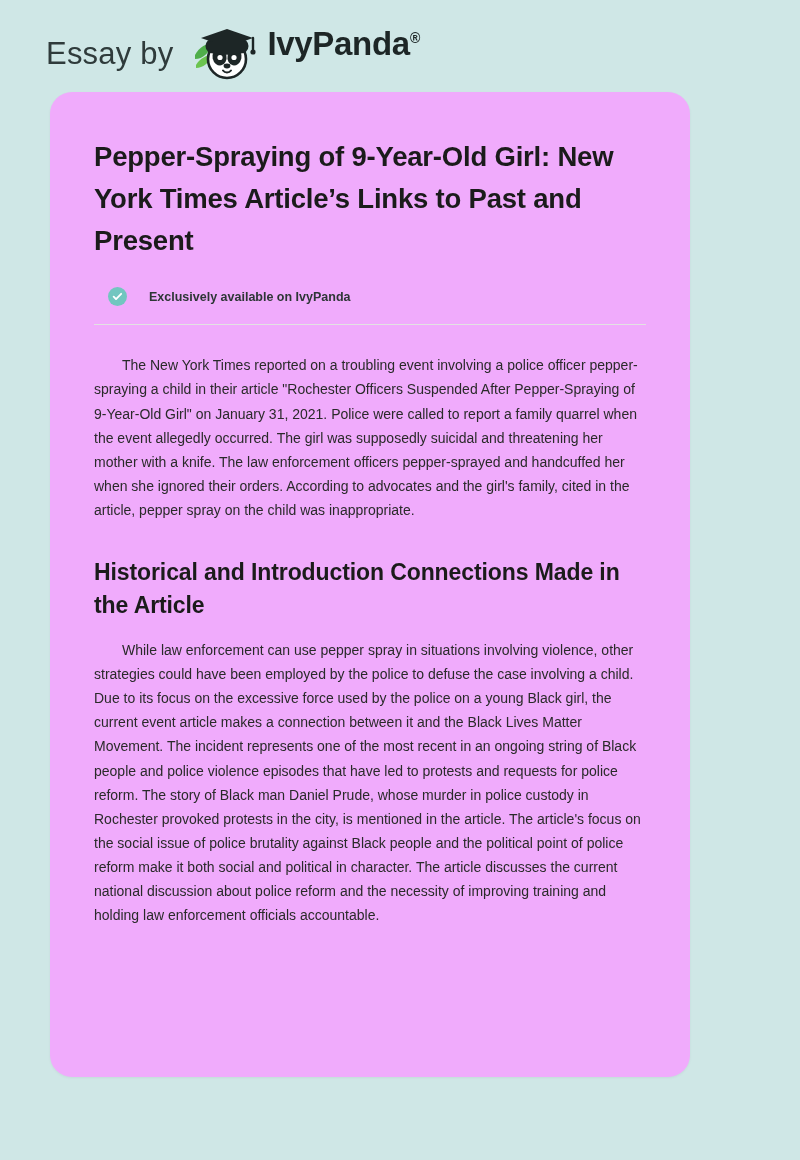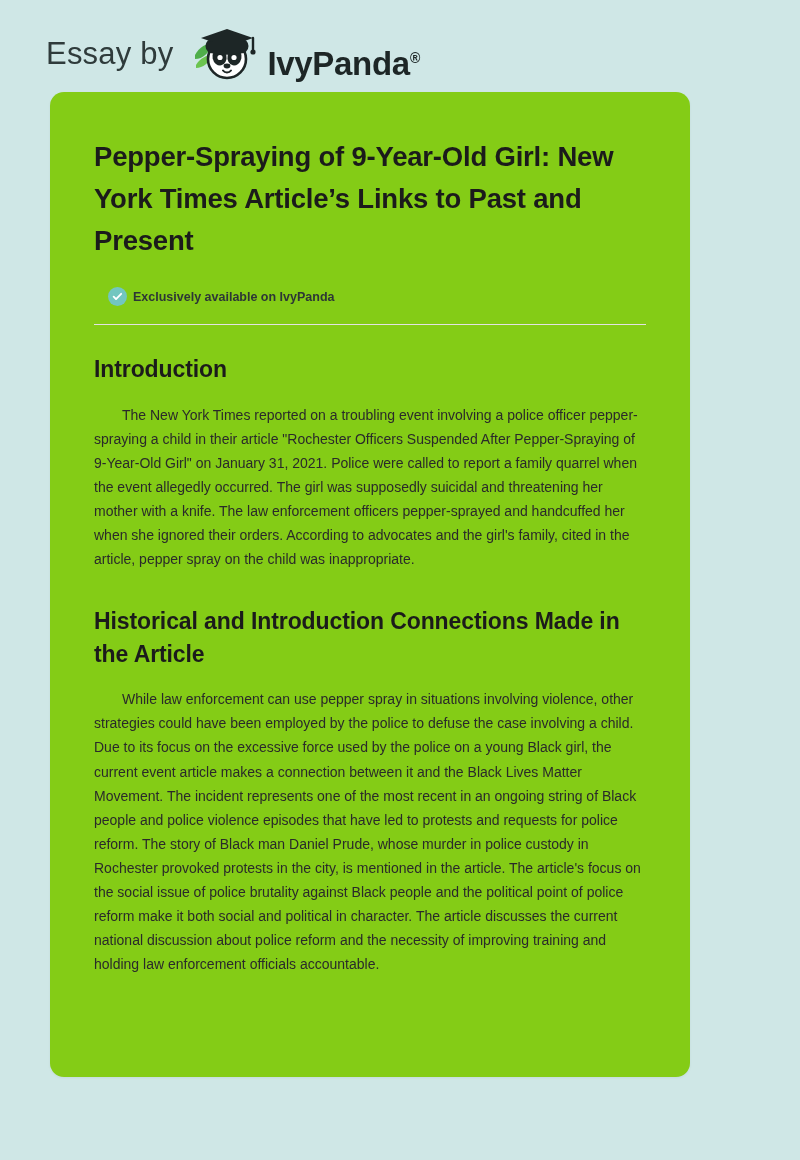--- a/index.html
+++ b/index.html
@@ -29,21 +29,21 @@
     box-sizing: border-box;
   }
   .brand-essay {
     font-size: 31px;
     color: #2f3b3b;
     font-weight: 400;
     letter-spacing: 0.2px;
   }
   .brand-logo {
     display: flex;
-    align-items: flex-end;
+    align-items: flex-start;
     gap: 6px;
     margin-left: 4px;
   }
   .panda-mark {
     position: relative;
     width: 74px;
     height: 58px;
     flex: 0 0 auto;
   }
   .brand-name {
@@ -53,40 +53,40 @@
     letter-spacing: -0.3px;
     position: relative;
   }
   .brand-name .reg {
     font-size: 14px;
     vertical-align: super;
     font-weight: bold;
   }
   
   .card {
-    background: #84cc16;
+    background: #f0abfc;
     margin: 22px 50px 0 50px;
-    border-radius: 14px;
+    border-radius: 22px;
     padding: 44px 44px 60px 44px;
     box-sizing: border-box;
     min-height: 985px;
     box-shadow: 0 1px 3px rgba(0,0,0,0.05);
   }
   h1.doc-title {
     font-size: 27.5px;
     line-height: 1.52;
     margin: 0 0 26px 0;
     color: #1b1b1b;
     font-weight: bold;
     letter-spacing: -0.2px;
   }
   .exclusive {
     display: flex;
     align-items: center;
-    gap: 6px;
+    gap: 22px;
     margin: 0 0 18px 14px;
   }
   .check-badge {
     width: 19px;
     height: 19px;
     border-radius: 50%;
     background: #72c6c0;
     display: flex;
     align-items: center;
     justify-content: center;
@@ -168,20 +168,19 @@
       <span class="check-badge">
         <svg width="11" height="11" viewBox="0 0 12 12" xmlns="http://www.w3.org/2000/svg">
           <path d="M1.8 6.2 L4.4 8.8 L10 3.1" stroke="#ffffff" stroke-width="2" fill="none" stroke-linecap="round" stroke-linejoin="round"></path>
         </svg>
       </span>
       <span class="exclusive-text">Exclusively available on IvyPanda</span>
     </div>
 
     <hr class="divider">
 
-    <h2 class="section-title">Introduction</h2>
     <p class="body-text">The New York Times reported on a troubling event involving a police officer pepper-spraying a child in their article "Rochester Officers Suspended After Pepper-Spraying of 9-Year-Old Girl" on January 31, 2021. Police were called to report a family quarrel when the event allegedly occurred. The girl was supposedly suicidal and threatening her mother with a knife. The law enforcement officers pepper-sprayed and handcuffed her when she ignored their orders. According to advocates and the girl's family, cited in the article, pepper spray on the child was inappropriate.</p>
 
     <h2 class="section-title spaced">Historical and Introduction Connections Made in the Article</h2>
     <p class="body-text">While law enforcement can use pepper spray in situations involving violence, other strategies could have been employed by the police to defuse the case involving a child. Due to its focus on the excessive force used by the police on a young Black girl, the current event article makes a connection between it and the Black Lives Matter Movement. The incident represents one of the most recent in an ongoing string of Black people and police violence episodes that have led to protests and requests for police reform. The story of Black man Daniel Prude, whose murder in police custody in Rochester provoked protests in the city, is mentioned in the article. The article's focus on the social issue of police brutality against Black people and the political point of police reform make it both social and political in character. The article discusses the current national discussion about police reform and the necessity of improving training and holding law enforcement officials accountable.</p>
 
   </div>
 </div>
 
 </body></html>

